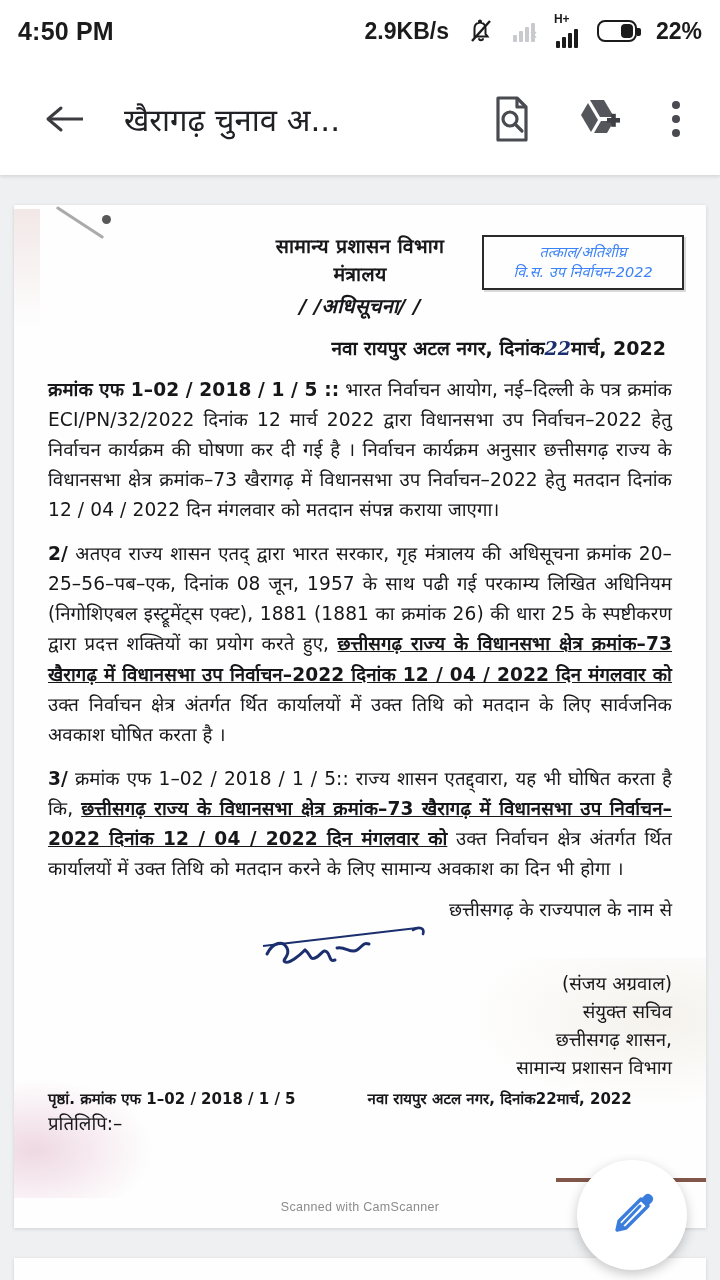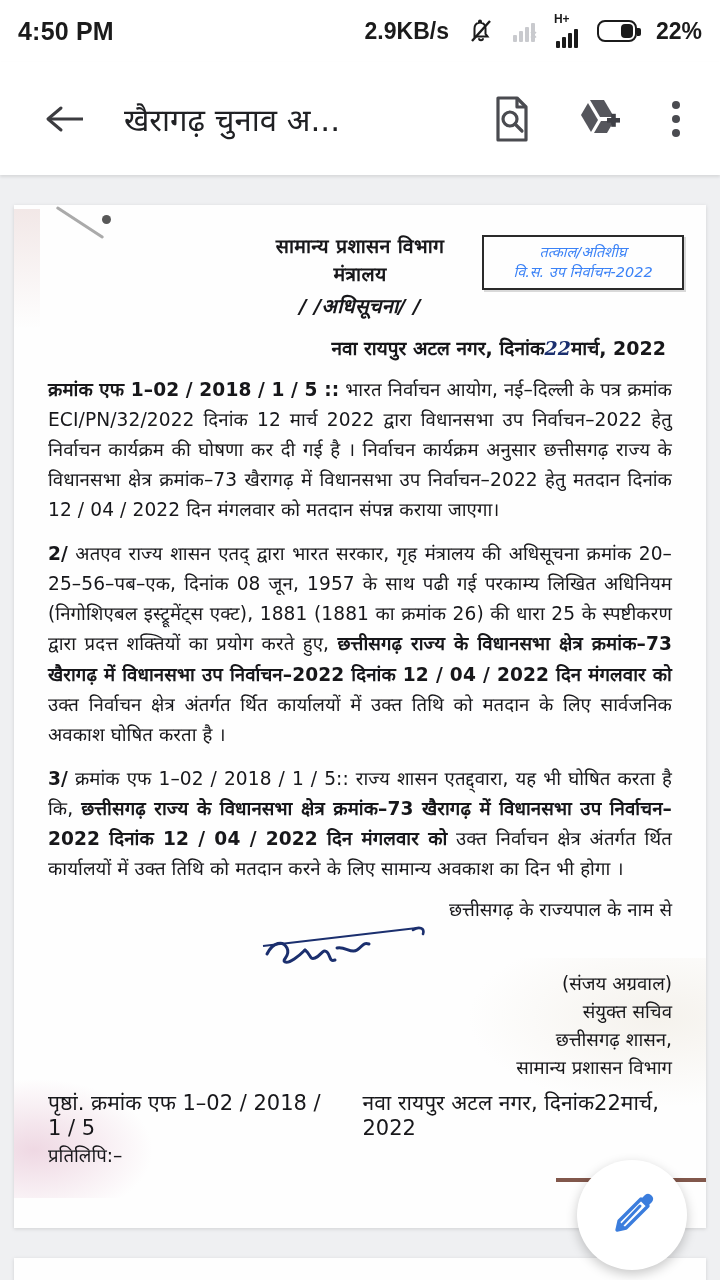--- a/index.html
+++ b/index.html
@@ -109,29 +109,29 @@
   }
 
   .dateline{text-align:right;font-size:19px;font-weight:600;margin-top:14px;padding-right:6px;}
   .dateline .hw{font-family:"DejaVu Serif",serif;font-style:italic;font-weight:bold;color:#1b2f6e;}
 
   p.para{
     font-size:18.6px;line-height:1.62;margin:14px 0 0 0;text-align:justify;
     letter-spacing:.1px;
   }
   p.para .n{font-weight:bold;}
-  .bu{font-weight:bold;}
+  .bu{font-weight:bold;text-decoration:underline;}
 
   .signblock{margin-top:12px;text-align:right;font-size:18.6px;line-height:1.5;}
   .signblock .sigimg{
     height:46px;position:relative;
   }
   .signblock .sigimg svg{position:absolute;left:50%;top:-4px;transform:translateX(-50%);}
 
-  .footnum{margin-top:6px;font-size:21px;font-weight:400;display:flex;gap:31px;}
+  .footnum{margin-top:6px;font-size:15px;font-weight:700;display:flex;gap:72px;}
   .pratilipi{font-size:18.6px;margin-top:2px;}
   .camscan{
     position:absolute;left:0;right:0;bottom:14px;text-align:center;
     font-size:12.5px;color:#8b8b8b;letter-spacing:.3px;
     font-family:"Liberation Sans",sans-serif;
   }
 
   
   .fab{
     position:absolute;left:577px;top:1160px;width:110px;height:110px;border-radius:50%;
@@ -262,20 +262,21 @@
           <div>सामान्य प्रशासन विभाग</div>
         </div>
 
         <div class="footnum">
           <span>पृष्ठां. क्रमांक एफ 1–02 / 2018 / 1 / 5</span>
           <span><span>नवा रायपुर अटल नगर, दिनांक</span><span class="hw">22</span><span>मार्च, 2022</span></span>
         </div>
 
         <div class="pratilipi">प्रतिलिपि:–</div>
 
+        <div class="camscan">Scanned with CamScanner</div>
       </div>
     </div>
 
     <div class="page2"></div>
   </div>
 
   <div class="fab">
     <svg width="54" height="54" viewBox="0 0 54 54">
       <path d="M12 42l2-9 22-22 7 7-22 22z" fill="#ffffff" stroke="#3b7ddd" stroke-width="3.4" stroke-linejoin="round"></path>
       <path d="M36 11l7 7 4-4a5 5 0 0 0-7-7z" fill="#3b7ddd"></path>

